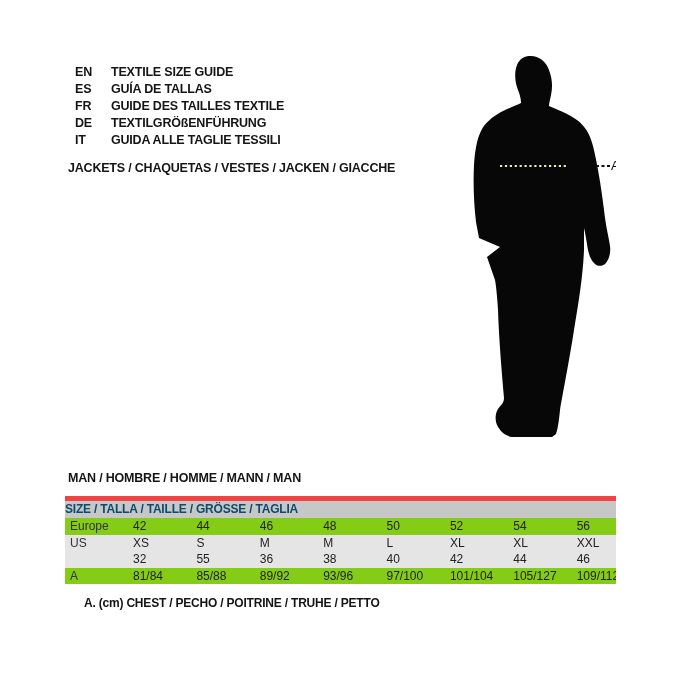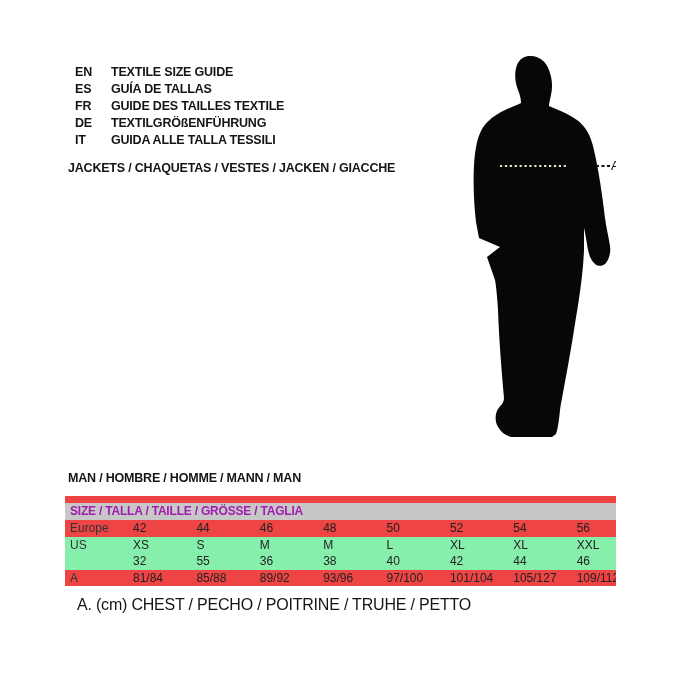--- a/index.html
+++ b/index.html
@@ -14,30 +14,30 @@
   
   .categories{position:absolute;left:68px;top:159px;font-size:12.5px;font-weight:700;line-height:19.5px;letter-spacing:-0.2px;}
   
   .figure-svg{position:absolute;left:440px;top:40px;width:200px;height:410px;}
   .measure-label{position:absolute;left:611px;top:158px;font-size:13px;font-weight:400;color:#111;}
   
   .section-title{position:absolute;left:68px;top:471px;font-size:12.5px;font-weight:700;letter-spacing:-0.2px;}
   
   .size-table{position:absolute;left:65px;top:496px;width:575px;font-size:12px;}
   .table-header{
-    background:#c7c7c7;color:#a21caf;font-weight:700;letter-spacing:-0.2px;
-    height:17px;line-height:17px;padding-left:5px;border-top:7px solid #ef4444;
+    background:#c7c7c7;color:#0c4a6e;font-weight:700;letter-spacing:-0.2px;
+    height:17px;line-height:17px;border-top:5px solid #ef4444;
   }
   .table-row{display:grid;grid-template-columns:68px repeat(8,1fr);height:16.5px;line-height:16.5px;color:#222;}
   .table-row .cell{text-align:left;}
   .table-row .row-label{text-align:left;padding-left:5px;color:#333;}
-  .row-white{background:#ef4444;}
-  .row-band{background:#86efac;}
+  .row-white{background:#84cc16;}
+  .row-band{background:#e5e5e5;}
   
-  .footnote{position:absolute;left:77px;top:596px;font-size:16px;font-weight:400;letter-spacing:-0.2px;}
+  .footnote{position:absolute;left:84px;top:596px;font-size:12px;font-weight:700;letter-spacing:-0.2px;}
 </style>
 </head>
 <body>
 
 <div class="canvas">
 
   <div class="lang-list">
     <div class="lang-row">
       <span class="lang-code">EN</span>
       <span class="lang-label">TEXTILE SIZE GUIDE</span>
@@ -49,21 +49,21 @@
     <div class="lang-row">
       <span class="lang-code">FR</span>
       <span class="lang-label">GUIDE DES TAILLES TEXTILE</span>
     </div>
     <div class="lang-row">
       <span class="lang-code">DE</span>
       <span class="lang-label">TEXTILGRÖßENFÜHRUNG</span>
     </div>
     <div class="lang-row">
       <span class="lang-code">IT</span>
-      <span class="lang-label">GUIDA ALLE TALLA TESSILI</span>
+      <span class="lang-label">GUIDA ALLE TAGLIE TESSILI</span>
     </div>
   </div>
 
   <div class="categories">
     <div>JACKETS / CHAQUETAS / VESTES / JACKEN / GIACCHE</div>
   </div>
 
   <svg class="figure-svg" viewBox="440 40 200 410" xmlns="http://www.w3.org/2000/svg">
     <path fill="#070707" d="
       M530,56

